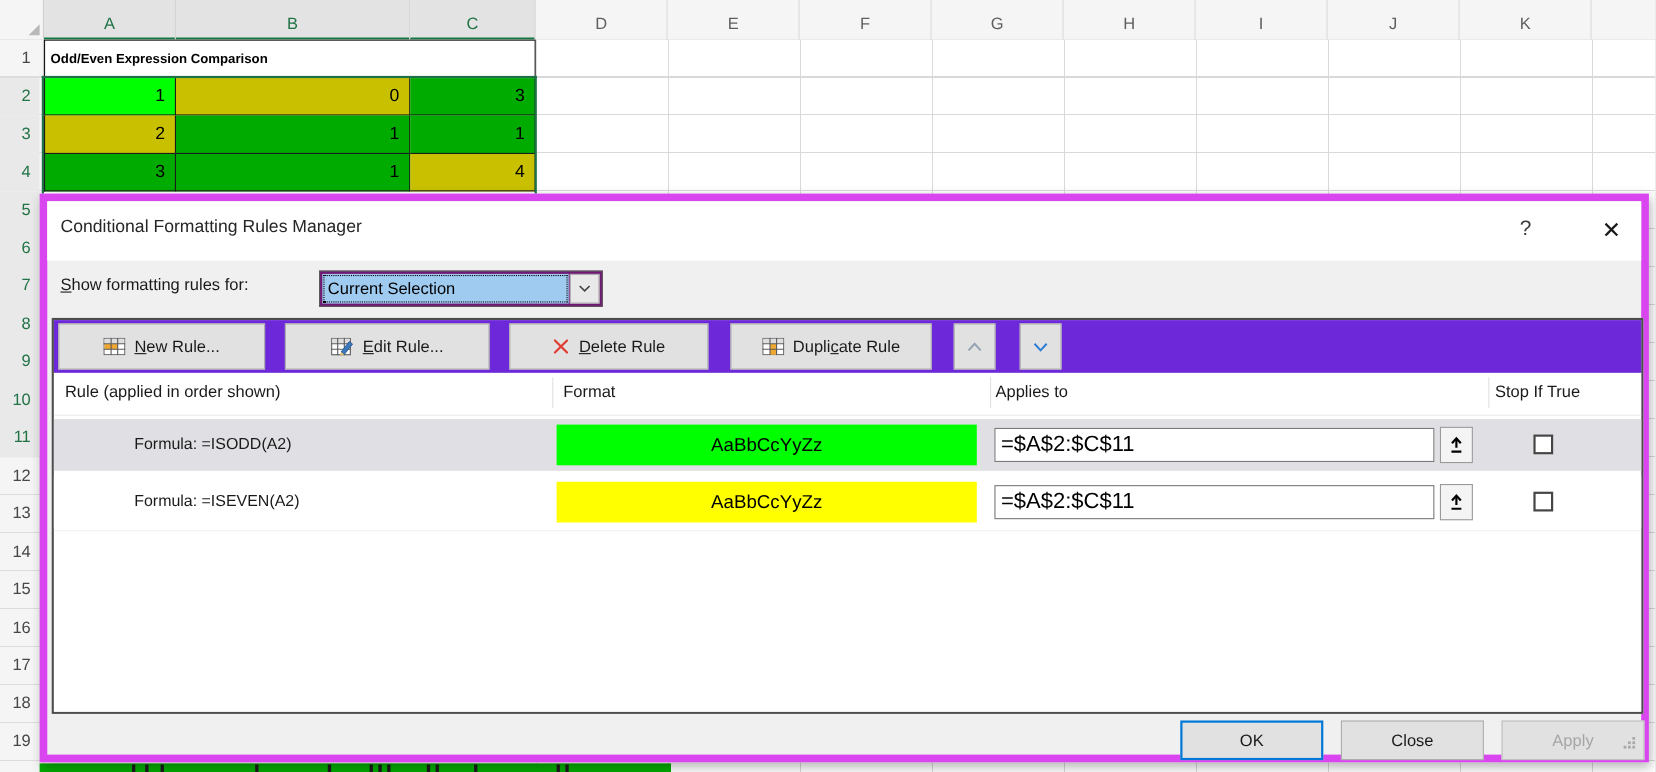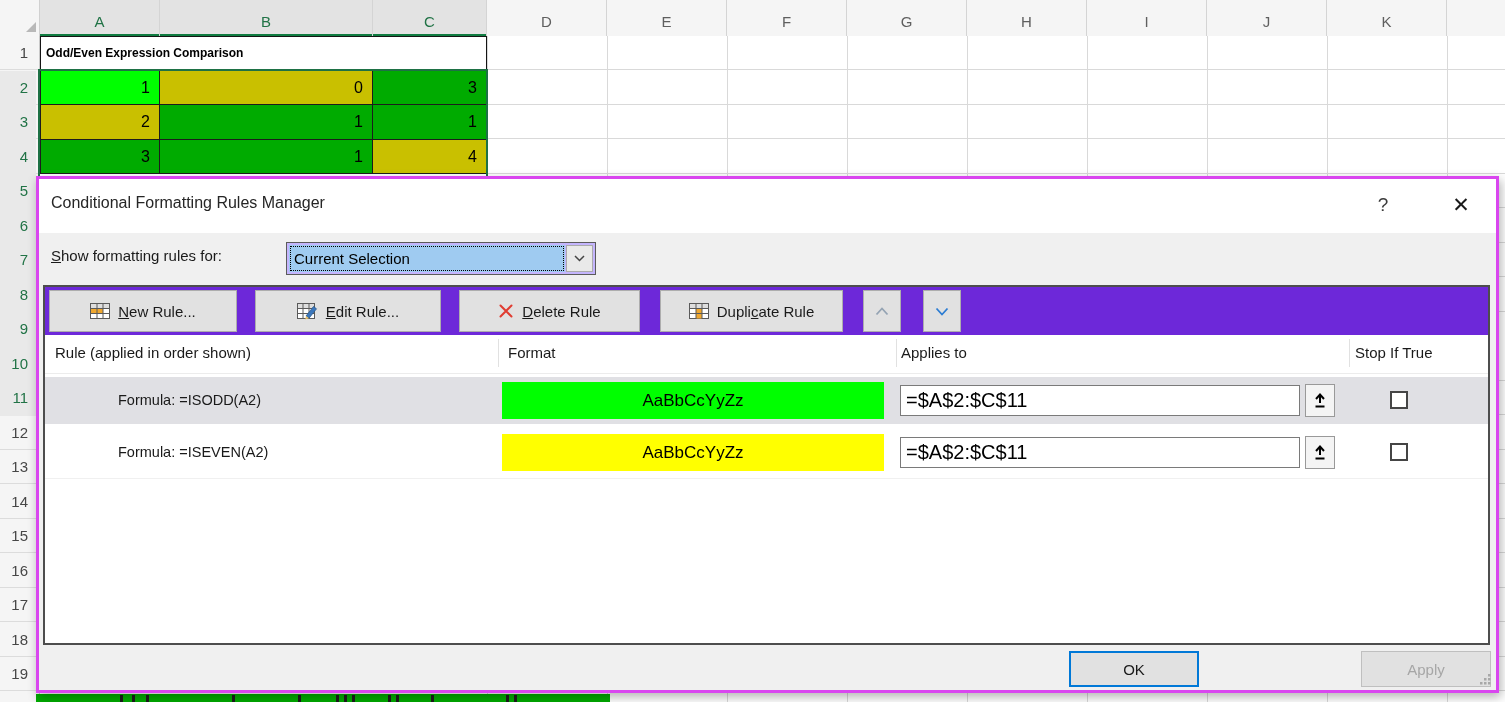--- a/index.html
+++ b/index.html
@@ -37,28 +37,28 @@
   .dcell { position:absolute; height:34.5px; line-height:34.5px; text-align:right; padding-right:9px;
     font-size:16px; color:#000; border-right:1px solid #1c1c1c; border-bottom:1px solid #1c1c1c; }
   .dc-a{left:0;width:120px;border-left:1px solid #1c1c1c}.dc-b{left:120px;width:213px}.dc-c{left:333px;width:114px}
   .r-0{top:34.5px}.r-1{top:69px}.r-2{top:103.5px}
   .sel-outline { position:absolute; left:38px; top:68.5px; width:450px; height:108px;
     border:2px solid #1E7145; border-bottom:none; pointer-events:none; }
   .row20 { position:absolute; left:36px; top:694px; width:574px; height:8px; overflow:hidden; }
   .row20 i { position:absolute; top:1px; width:3px; height:7px; background:#1c1c1c; }
   
   .dialog { position:absolute; left:36px; top:176px; width:1463px; height:517px; background:#F0F0F0;
-    border:3px solid #d946ef; box-shadow:2px 4px 10px rgba(0,0,0,.3); }
+    border:7px solid #d946ef; box-shadow:2px 4px 10px rgba(0,0,0,.3); }
   .dlg-titlebar { position:absolute; left:0; top:0; width:100%; height:54px; background:#FFFFFF; }
   .dlg-title { position:absolute; left:12px; top:15px; font-size:16px; color:#262626; }
   .tb-btn { position:absolute; top:10px; width:34px; height:32px; display:flex; align-items:center; justify-content:center; cursor:default; }
   .help-btn { left:1327px; font-size:19px; color:#3b3b3b; }
   .close-btn { left:1405px; font-size:21px; font-weight:300; color:#1a1a1a; }
   .scope-label { position:absolute; left:12px; top:68px; font-size:15px; }
-  .combo { position:absolute; left:247px; top:63px; width:310px; height:33px; background:#c4b5fd; border:1px solid #5B5B5B; }
+  .combo { position:absolute; left:247px; top:63px; width:258px; height:33px; background:#701a75; border:1px solid #5B5B5B; }
   .combo-value { position:absolute; left:2px; top:2px; bottom:2px; right:30px; background:#9FCBF1;
     outline:1px dotted #000; outline-offset:-2px; font-size:15px; line-height:27px; padding-left:5px; color:#000; }
   .combo-chevron { position:absolute; right:2px; top:2px; bottom:2px; width:27px; background:#E9E9E9;
     border:1px solid #ABABAB; display:flex; align-items:center; justify-content:center; }
   .frame { position:absolute; left:4px; top:106px; width:1447px; height:360px; border:2px solid #4D4D4D; background:#fff; }
   .toolbar { position:absolute; left:0; top:0; width:100%; height:48px; background:#6d28d9; display:flex; align-items:center; }
   .tbtn { height:42px; background:#E1E1E1; border:1px solid #ADADAD; display:flex; align-items:center; justify-content:center;
     gap:8px; font-size:15px; color:#1a1a1a; cursor:default; }
   .b-new{width:188px;margin-left:4px}.b-edit{width:186px;margin-left:18px}.b-del{width:181px;margin-left:18px}
   .b-dup{width:183px;margin-left:20px}.b-up{width:38px;margin-left:20px}.b-down{width:38px;margin-left:22px}
@@ -270,20 +270,21 @@
               <line x1="2.5" y1="14.5" x2="11.5" y2="14.5" stroke="#000" stroke-width="2"></line>
             </svg>
           </div>
           <div class="checkbox"></div>
         </div>
         <div class="row-sep"></div>
       </div>
     </div>
 
     <div class="footer-btn b-ok">OK</div>
+    <div class="footer-btn b-close">Close</div>
     <div class="footer-btn b-apply">Apply</div>
 
     <svg class="grip" width="13" height="13" viewBox="0 0 13 13">
       <rect x="10" y="2" width="2.5" height="2.5" fill="#A8A8A8"></rect>
       <rect x="10" y="6" width="2.5" height="2.5" fill="#A8A8A8"></rect>
       <rect x="6" y="6" width="2.5" height="2.5" fill="#A8A8A8"></rect>
       <rect x="10" y="10" width="2.5" height="2.5" fill="#A8A8A8"></rect>
       <rect x="6" y="10" width="2.5" height="2.5" fill="#A8A8A8"></rect>
       <rect x="2" y="10" width="2.5" height="2.5" fill="#A8A8A8"></rect>
     </svg>

